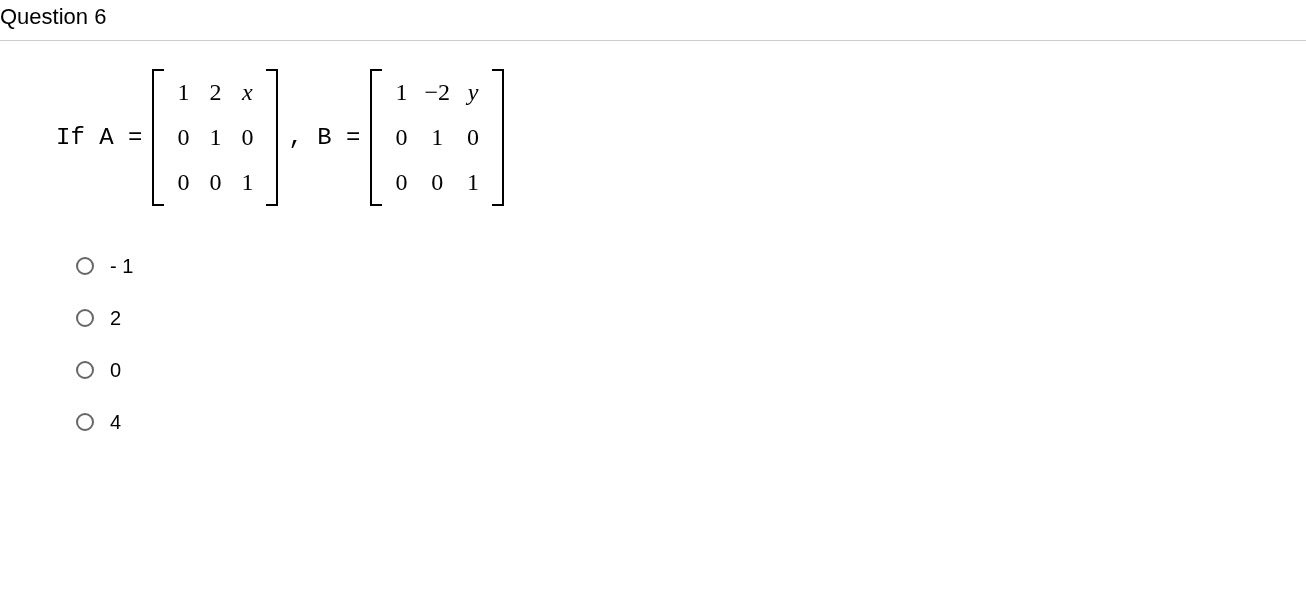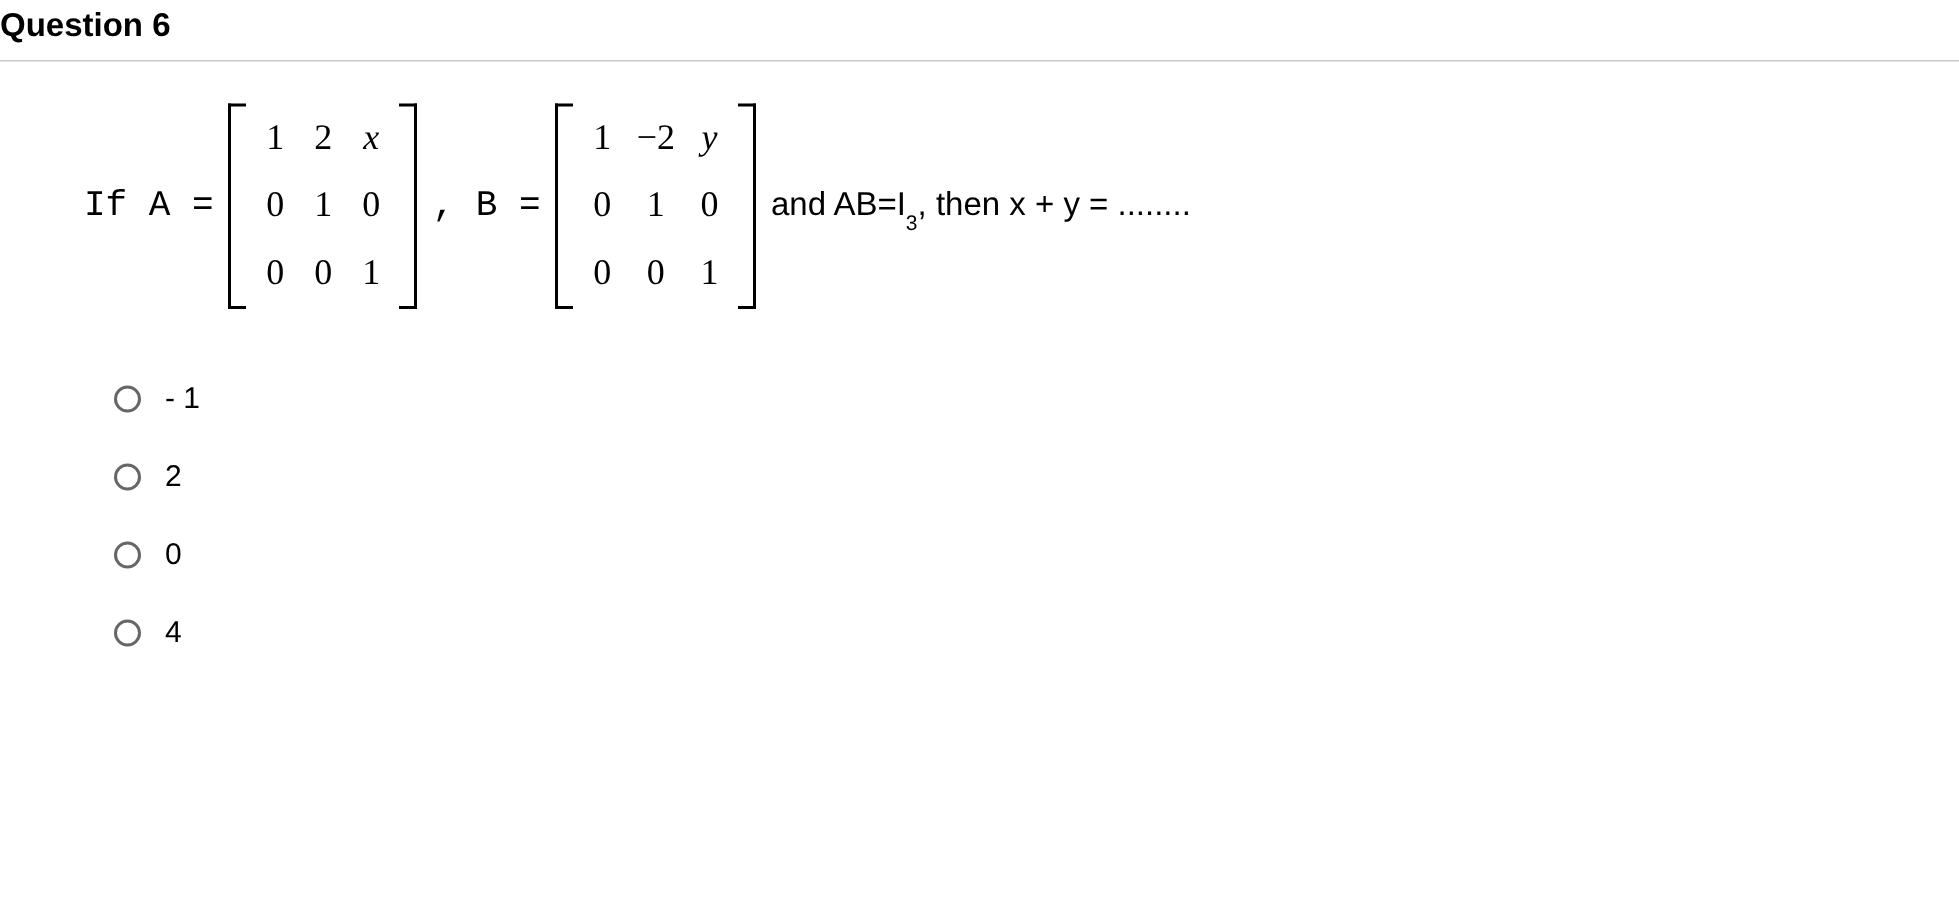--- a/index.html
+++ b/index.html
@@ -5,21 +5,21 @@
     * { box-sizing: border-box; margin: 0; padding: 0; }
     body {
       font-family: "Segoe UI", Arial, sans-serif;
       width: 1306px;
       height: 602px;
       background: #fff;
       color: #000;
       padding: 0;
     }
     .question-header {
-      font-weight: 700;
+      font-weight: 400;
       font-size: 22px;
       padding: 4px 0 10px 0;
       border-bottom: 1px solid #ccc;
       margin-bottom: 28px;
     }
     .question-body {
       padding: 0 0 0 56px;
     }
     .math-row {
       display: flex;
@@ -135,23 +135,20 @@
         <span>0</span>
         <span>0</span>
         <span>0</span>
         <span>1</span>
       </span>
       <span class="bracket-r">
           <span class="cap-bot"></span>
         </span>
     </span>
 
-    <span class="sans">
-      <span>and AB=I</span><span class="sub">3</span><span>, then x + y = ........</span>
-    </span>
   </div>
 
   <div class="options">
     <div class="option">
       <span class="radio"></span>
       <span class="opt-label">- 1</span>
     </div>
     <div class="option">
       <span class="radio"></span>
       <span class="opt-label">2</span>

